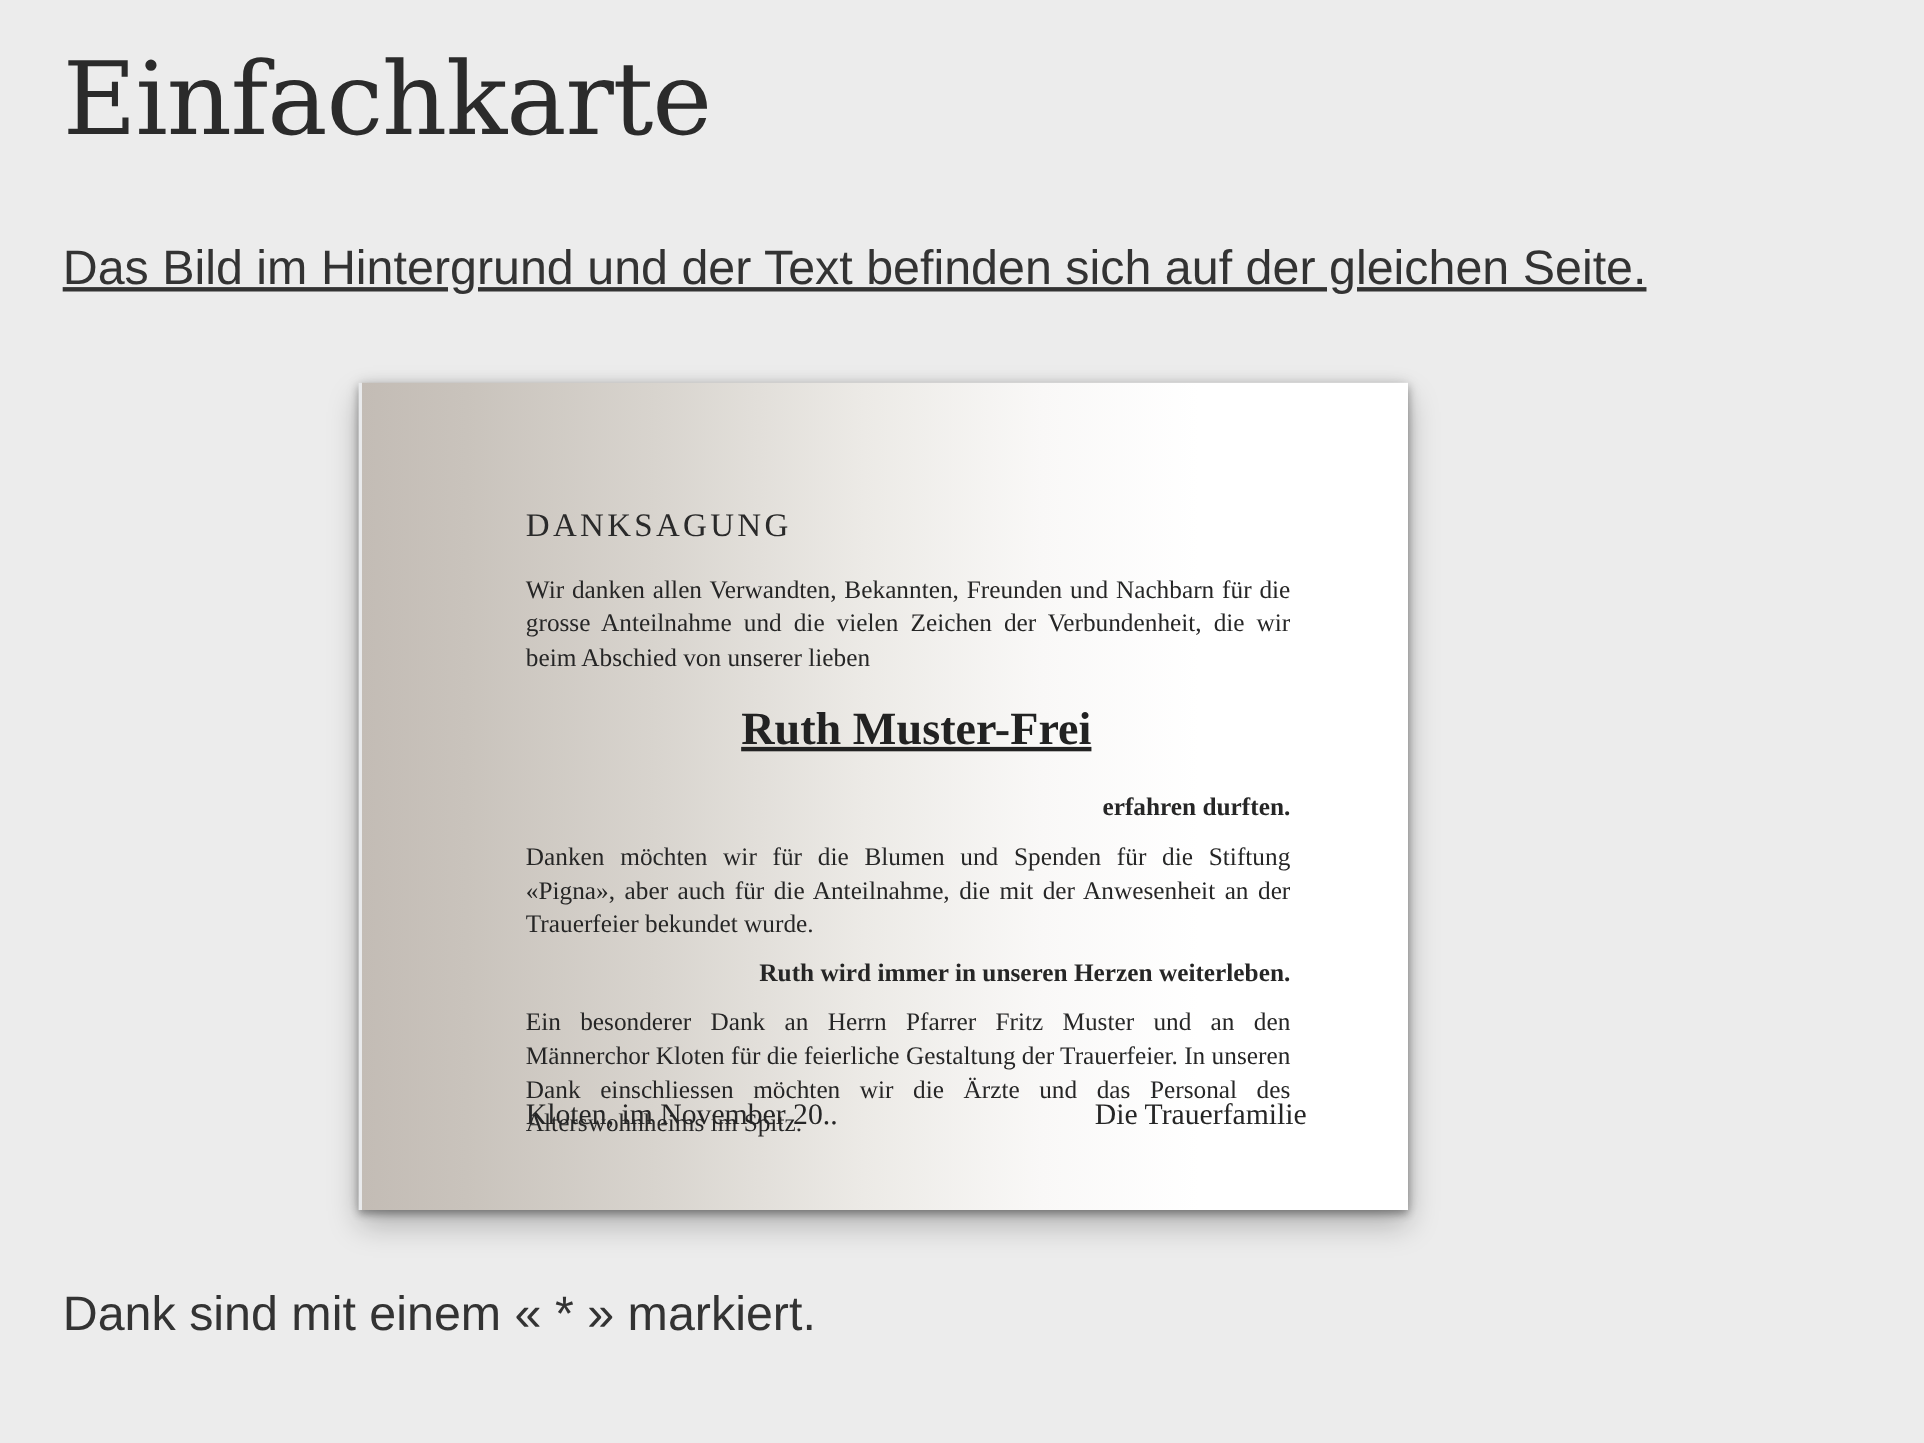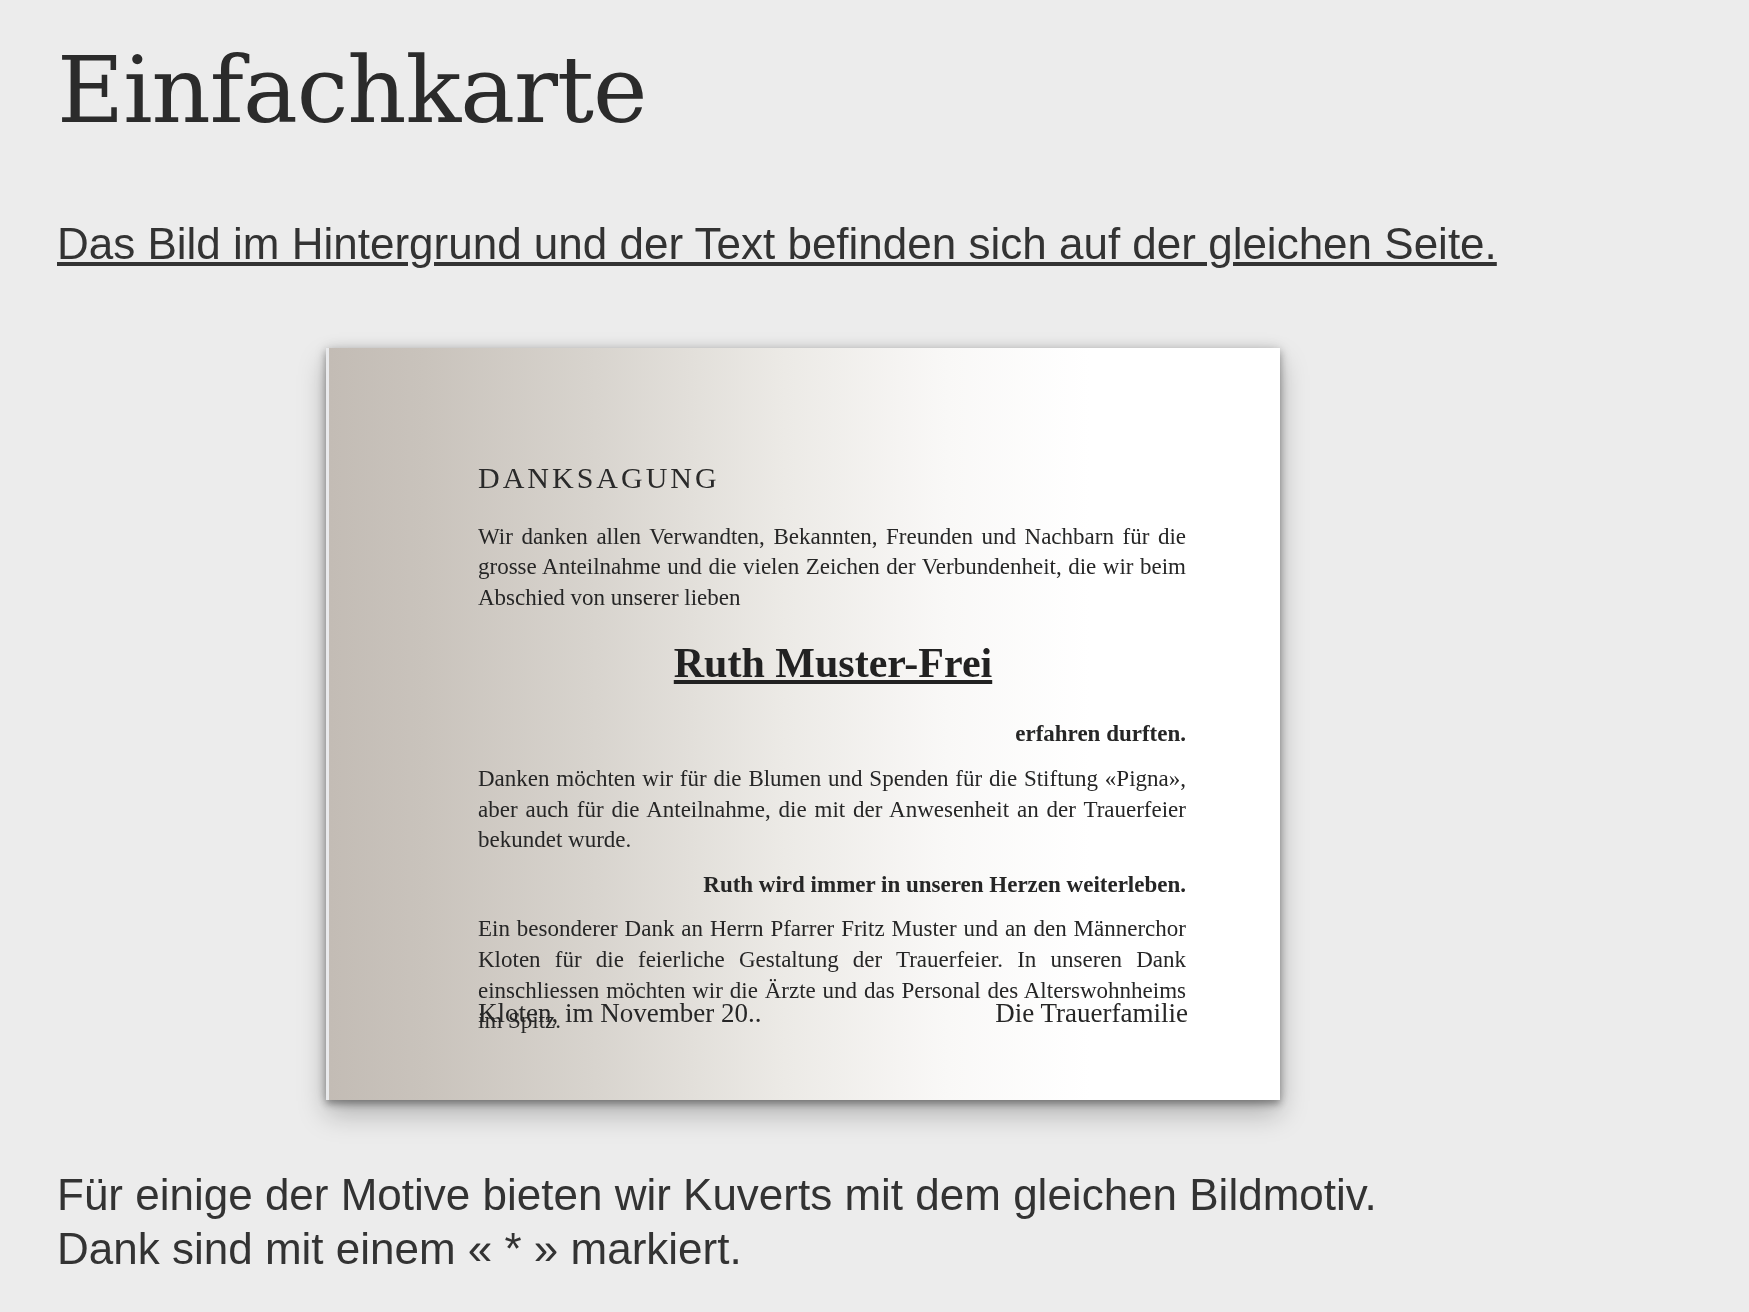--- a/index.html
+++ b/index.html
@@ -68,21 +68,21 @@
     color: #262626;
   }
   .card-heading {
     font-size: 30px;
     font-weight: 400;
     letter-spacing: 3px;
     margin: 0 0 24px 0;
     color: #2a2a2a;
   }
   .card-p {
-    margin: 0 2px 14px 0;
+    margin: 0 15px 14px 0;
     text-align: justify;
   }
   .card-p.no-justify {
     text-align: right;
     font-weight: bold;
   }
   .deceased-name {
     font-size: 42px;
     font-weight: 700;
     text-align: center;
@@ -136,15 +136,14 @@
 
     <div class="card-bottom-row">
       <span>Kloten, im November 20..</span>
       <span>Die Trauerfamilie</span>
     </div>
 
   </div>
 </div>
 
 <div class="page-footer">
-  <div>Für einige der Motive bieten wir Kuverts mit dem gleichen Bildmotiv.</div>
   <div>Dank sind mit einem « * » markiert.</div>
 </div>
 
 </body></html>

